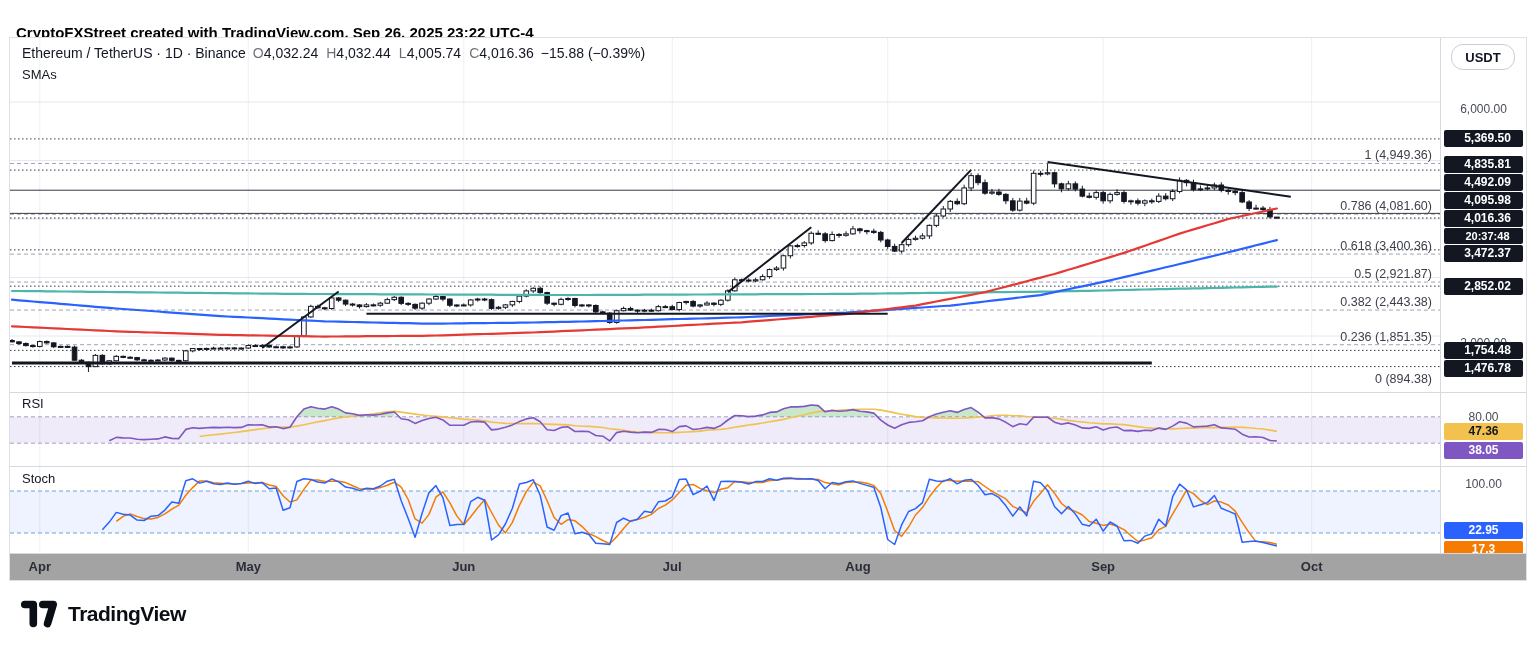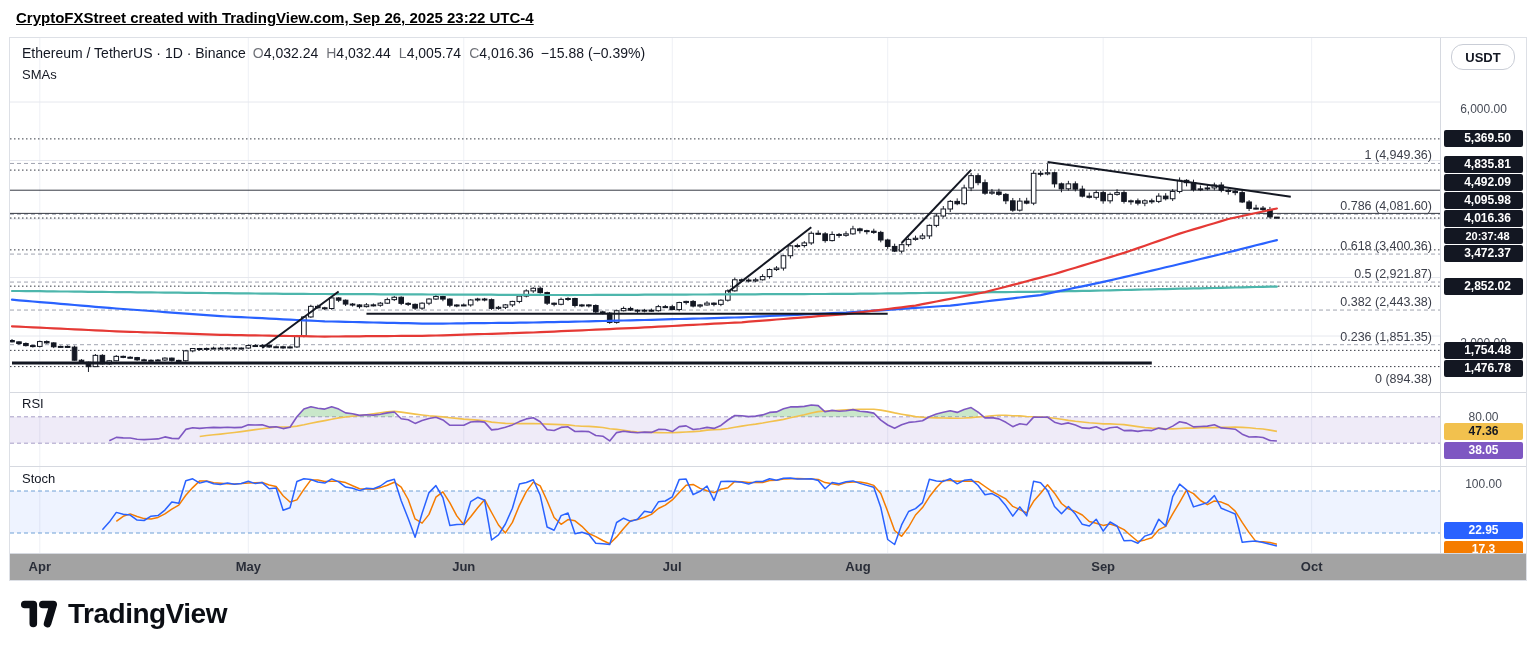--- a/index.html
+++ b/index.html
@@ -1,20 +1,20 @@
 <!DOCTYPE html>
 <html><head>
 <meta charset="utf-8">
 <title>ETHUSDT 1D — TradingView chart</title>
 <style>
   html,body{margin:0;padding:0;background:#ffffff;}
   body{width:1536px;height:662px;overflow:hidden;
        font-family:"Liberation Sans","DejaVu Sans",sans-serif;color:#131722;}
   .screen{position:relative;width:1536px;height:662px;background:#fff;}
-  .attribution{position:absolute;left:16px;top:9px;font-size:15px;font-weight:700;color:#000;text-decoration:underline;}
+  .attribution{position:absolute;left:16px;top:24px;font-size:15px;font-weight:700;color:#000;}
   .frame{position:absolute;left:10px;top:38px;width:1516px;height:542px;background:#fff;
          box-shadow:0 0 0 1px #dde0e6;}
   #chart-svg{position:absolute;left:0;top:0;display:block;}
   .legend{position:absolute;left:12px;top:7px;z-index:4;}
   .legend-row1{font-size:14px;display:flex;align-items:baseline;gap:7px;white-space:nowrap;}
   .legend-title{font-weight:500;color:#131722;}
   .ohlc{display:inline-flex;gap:8px;}
   .ohlc .k{color:#131722;opacity:.62;}
   .ohlc .v{color:#131722;}
   .legend-change{color:#131722;}
@@ -31,21 +31,21 @@
         font-family:inherit;z-index:7;}
   .scale-label{position:absolute;left:0;width:100%;text-align:center;font-size:12px;color:#474c57;z-index:1;margin-top:8px;}
   .badge{position:absolute;left:3px;right:3px;height:17px;line-height:17px;border-radius:2px;
          font-size:12px;font-weight:600;text-align:center;z-index:2;}
   .badge.dark{background:#131722;color:#fff;padding-left:8px;}
   .badge.countdown{font-size:11px;font-weight:600;height:16px;line-height:16px;}
   .time-axis{position:absolute;left:0;top:515px;width:1516px;height:27px;background:#a3a3a3;
              border-top:1px solid #d6d9e0;z-index:5;box-sizing:border-box;}
   .month{position:absolute;top:5px;transform:translateX(-50%);font-size:13px;font-weight:600;color:#2a2e39;}
   .brand{position:absolute;left:20px;top:598px;display:flex;align-items:center;gap:10px;cursor:pointer;}
-  .brand-text{font-size:28px;font-weight:700;color:#0b0e14;letter-spacing:-0.5px;text-align:center;}
+  .brand-text{font-size:21px;font-weight:700;color:#0b0e14;letter-spacing:-0.5px;text-align:center;}
 </style>
 </head>
 <body>
 
 <div class="screen">
 
   <div class="attribution">CryptoFXStreet created with TradingView.com, Sep 26, 2025 23:22 UTC-4</div>
 
   <div class="frame">
 

